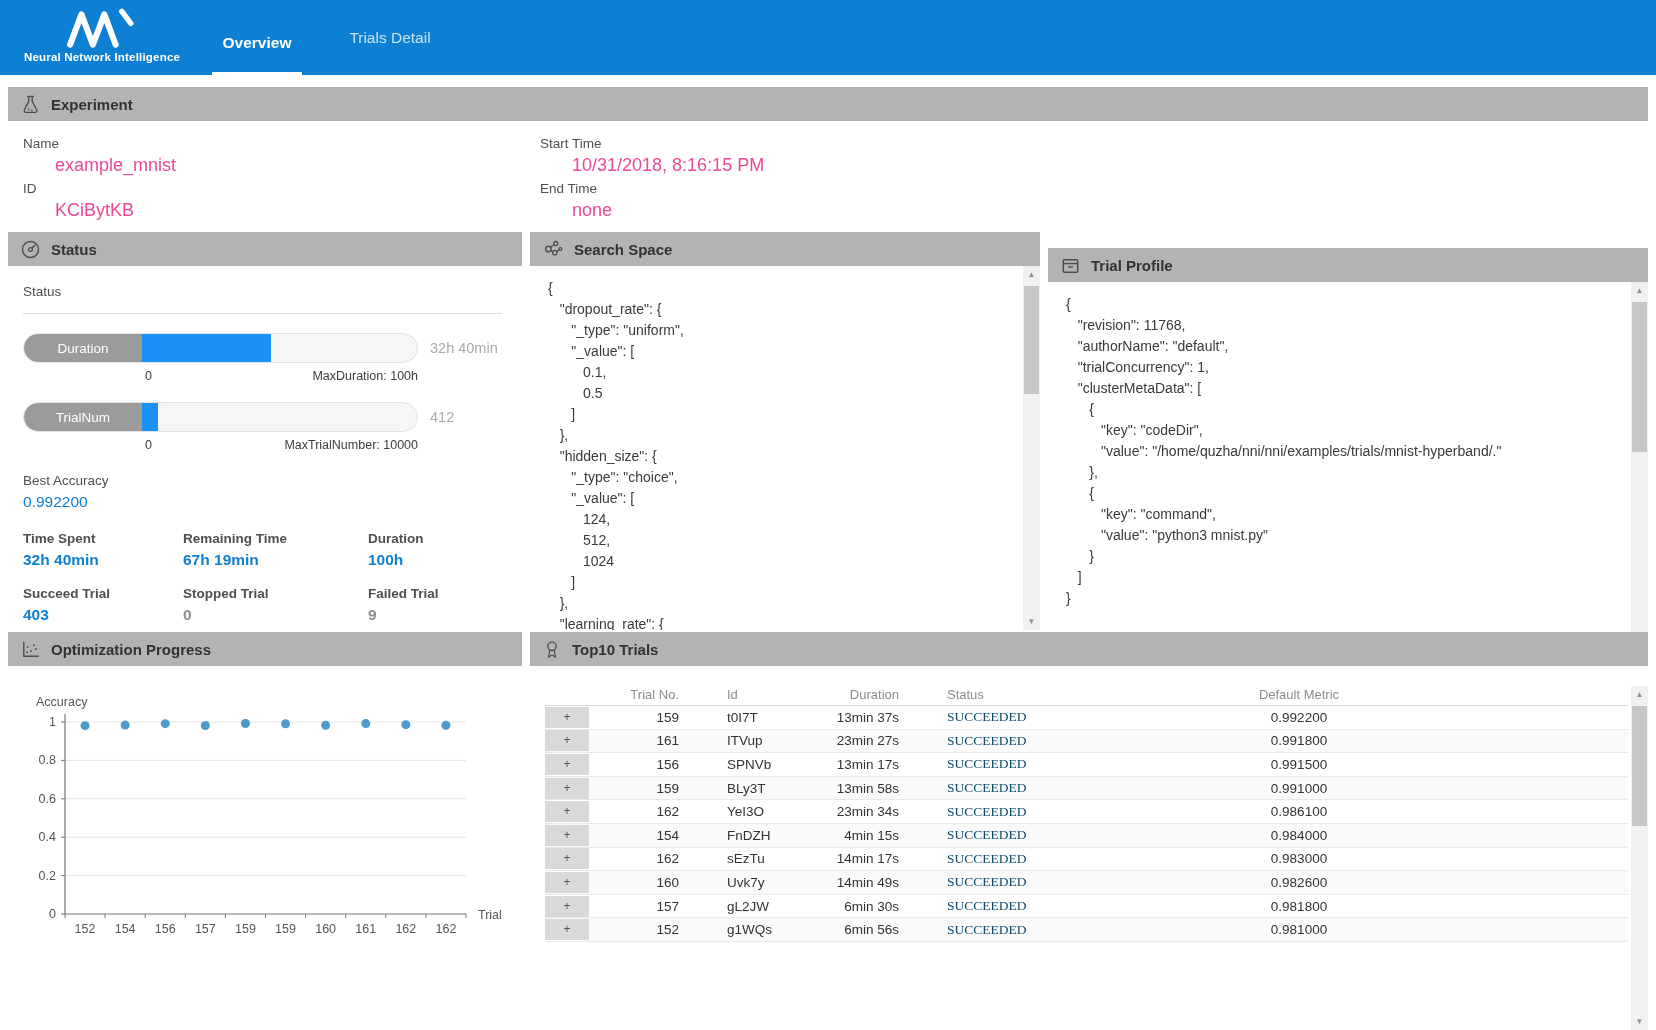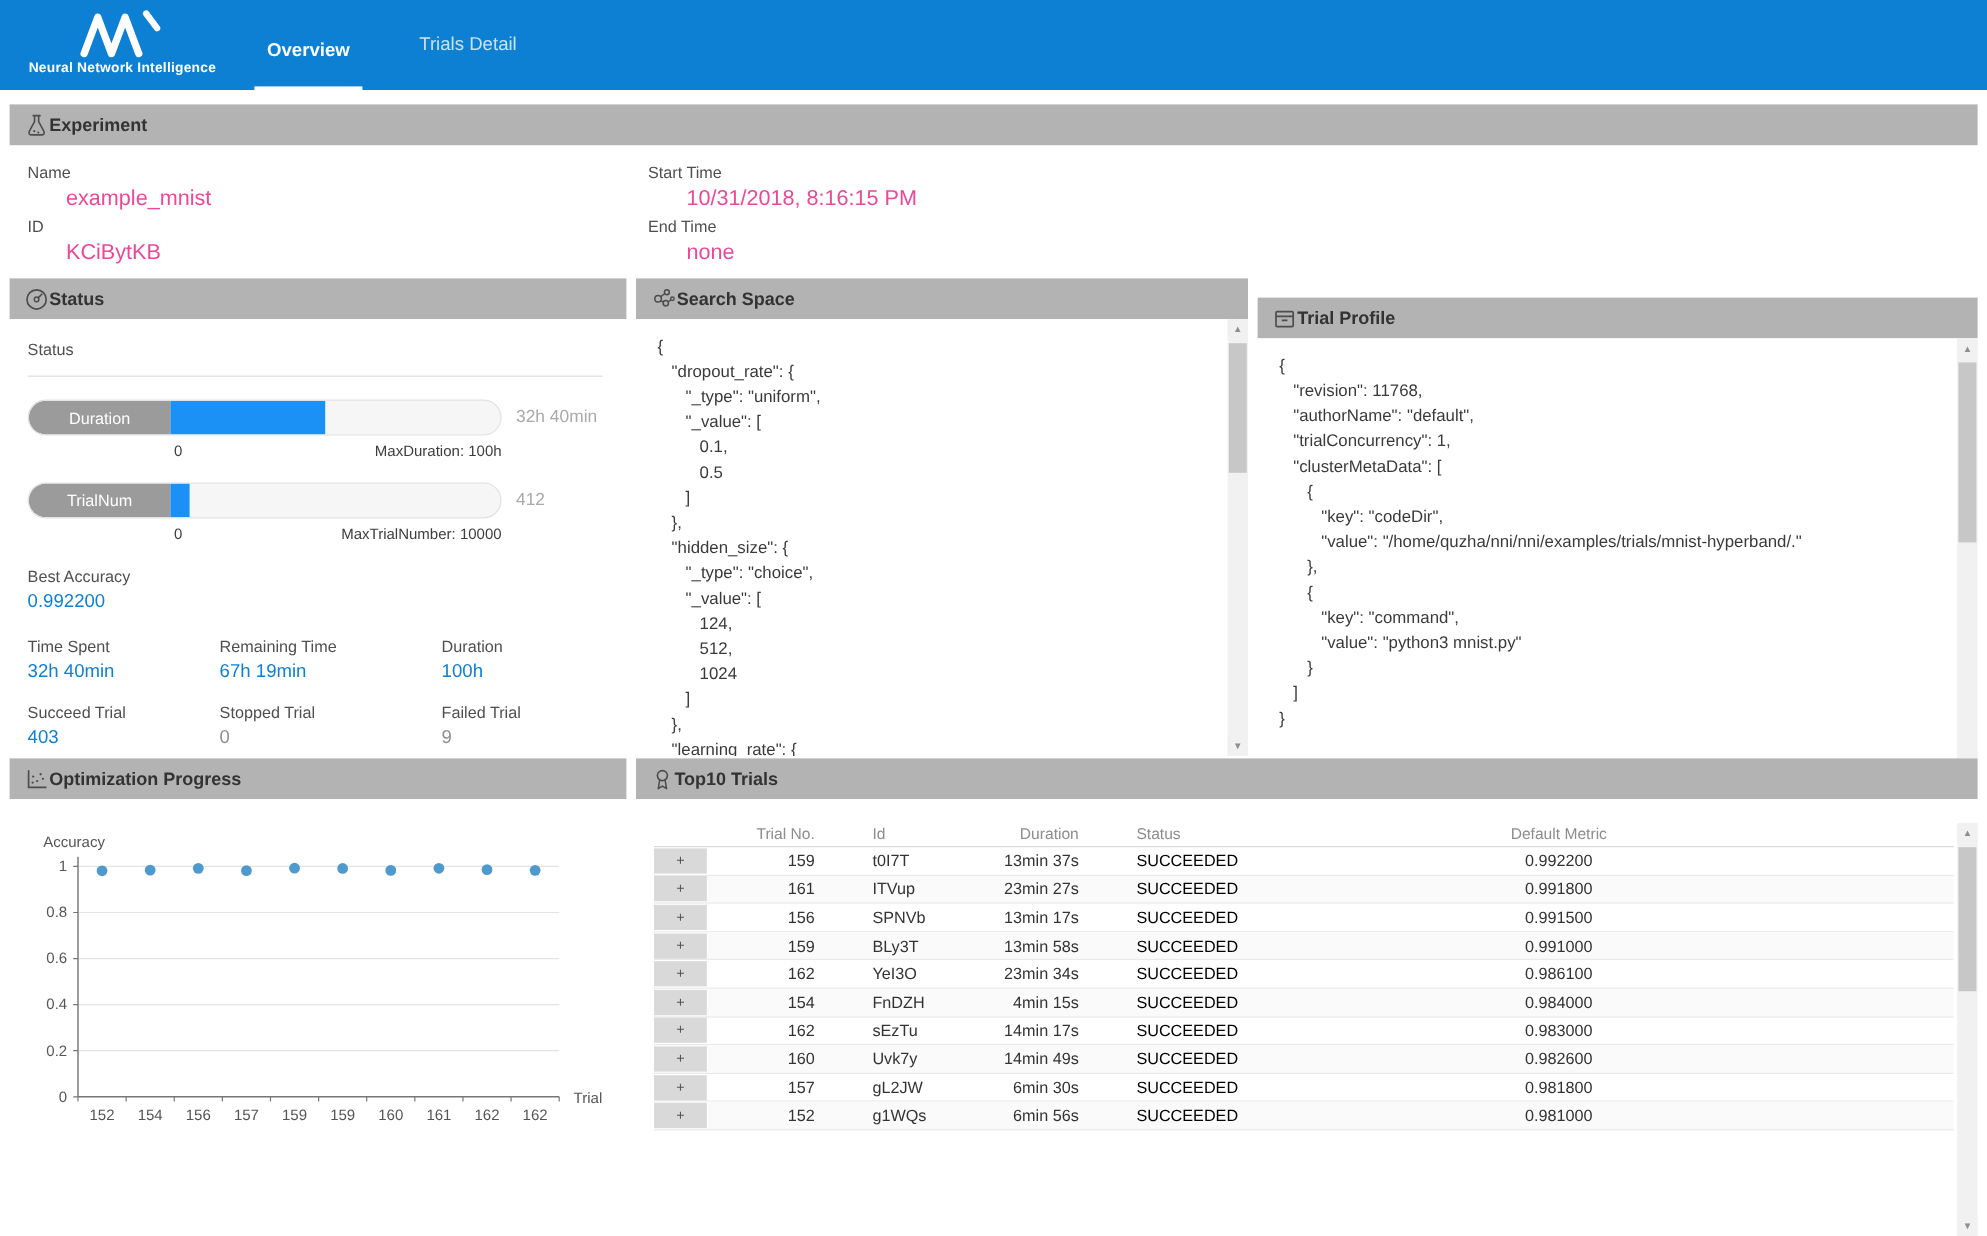--- a/index.html
+++ b/index.html
@@ -12,21 +12,21 @@
   .brand { position:absolute; left:22px; top:6px; width:160px; text-align:center; }
   .brand svg { display:block; margin:2px auto 3px; }
   .brand-text { color:#fff; font-size:11.5px; font-weight:700; letter-spacing:.2px; }
   .tab { position:absolute; top:0; height:75px; display:flex; align-items:center; justify-content:center;
          font-size:15.5px; cursor:pointer; }
   .tab-overview { left:212px; width:90px; color:#fff; font-weight:700; border-bottom:3px solid #fff; padding-top:14px; }
   .tab-trials { left:340px; width:100px; color:rgba(255,255,255,.78); }
 
   
   .bar { height:34px; background:#b3b3b3; display:flex; align-items:center; padding-left:12px; }
-  .bar .ttl { font-size:15px; font-weight:700; color:#333; }
+  .bar .ttl { font-size:15px; font-weight:700; color:#333; margin-left:10px; }
   .bar svg { flex:0 0 auto; }
 
   
   .experiment { position:absolute; left:8px; top:87px; width:1640px; }
   .exp-body { display:flex; padding:10px 0 0 15px; }
   .exp-col { width:517px; }
   .exp-col.c2 { width:528px; }
   .f-label { font-size:13.5px; color:#4f4f4f; line-height:20px; margin-top:3px; }
   .f-value { font-size:18px; color:#ec4899; line-height:22px; margin-bottom:1px;margin-left:32px; }
 
@@ -39,21 +39,21 @@
   .small-label { font-size:13.5px; color:#4f4f4f; }
   .status-big { font-size:20px; font-weight:700; color:#0f80d2; margin-top:4px; letter-spacing:.2px; }
   .status-hr { border:none; border-top:1px solid #dcdcdc; margin:14px 0 0; }
   .pbar-row { display:flex; align-items:center; margin-top:19px; }
   .pbar { flex:1; height:30px; border:1px solid #e2e2e2; background:#f6f6f6; border-radius:16px; overflow:hidden; display:flex; }
   .pbar-label { width:118px; background:#9b9b9b; color:#fff; font-size:13.5px; text-align:center; line-height:29px; border-radius:16px 0 0 16px; }
   .pbar-fill { background:#1b90f5; height:100%; }
   .pbar-val { width:72px; margin-left:12px; font-size:14.5px; color:#a9a9a9; }
   .pbar-sub { display:flex; justify-content:space-between; font-size:12.5px; color:#3d3d3d; margin:6px 84px 0 122px; }
   .stat-block { margin-top:21px; }
-  .stat-grid { display:grid; grid-template-columns:160px 185px 1fr; margin-top:20px; }
+  .stat-grid { display:grid; grid-template-columns:160px 185px 1fr; margin-top:20px;font-weight:bold; }
   .v-blue { font-size:15.5px; color:#0f80d2; margin-top:5px; }
   .v-gray { font-size:15.5px; color:#8f8f8f; margin-top:5px; }
 
   
   .code { font-family:"Liberation Sans", sans-serif; font-size:14px; line-height:21px; color:#3a3a3a;
           white-space:pre; padding:12px 26px 0 18px; overflow:hidden; }
   .scrollbar { position:absolute; right:0; top:0; width:17px; background:#f1f1f1; }
   .sb-arrow { position:absolute; left:0; width:17px; height:17px; background:#f1f1f1; color:#8e8e8e;
               font-size:8px; text-align:center; line-height:17px; cursor:pointer; }
   .sb-thumb { position:absolute; left:1px; width:15px; background:#c7c7c7; cursor:pointer; }
@@ -64,21 +64,21 @@
 
   
   .t-wrap { padding:18px 20px 0 15px; }
   .t-head, .t-row { display:grid; grid-template-columns:44px 90px 150px 70px 260px 280px 1fr; align-items:center; }
   .t-head { height:22px; font-size:13px; color:#8d8d8d; }
   .t-head { border-bottom:1px solid #d8d8d8; }
   .t-row { height:23.6px; font-size:13.5px; color:#333; border-bottom:1px solid #e9e9e9; }
   .t-row:nth-child(odd) { background:#fafafa; }
   .c-right { text-align:right; }
   .c-id { padding-left:48px; }
-  .c-status { padding-left:48px; color:#000000; }
+  .c-status { padding-left:48px; color:#0c4a6e;font-family:Liberation Serif, serif; }
   .c-metric { text-align:center; }
   .expand-btn { width:44px; height:21px; background:#d9d9d9; color:#555; font-size:12px; text-align:center;
                 line-height:21px; cursor:pointer; }
   .t-head .expand-col { background:none; }
 </style>
 </head>
 <body>
 
 <div class="page">
 

